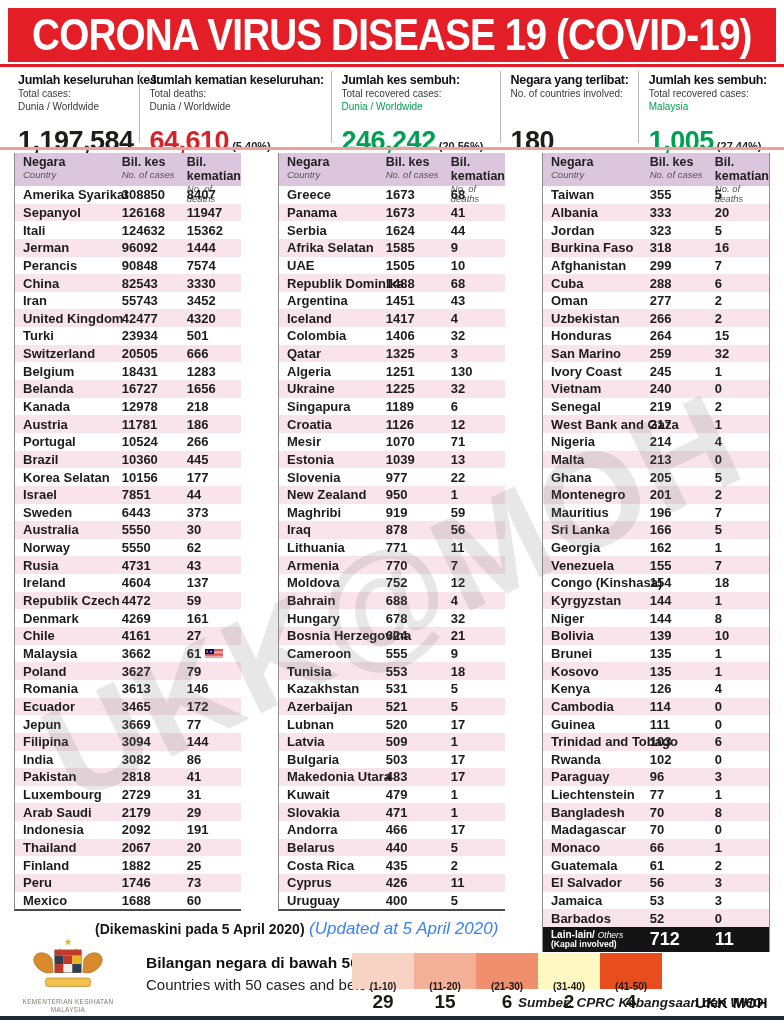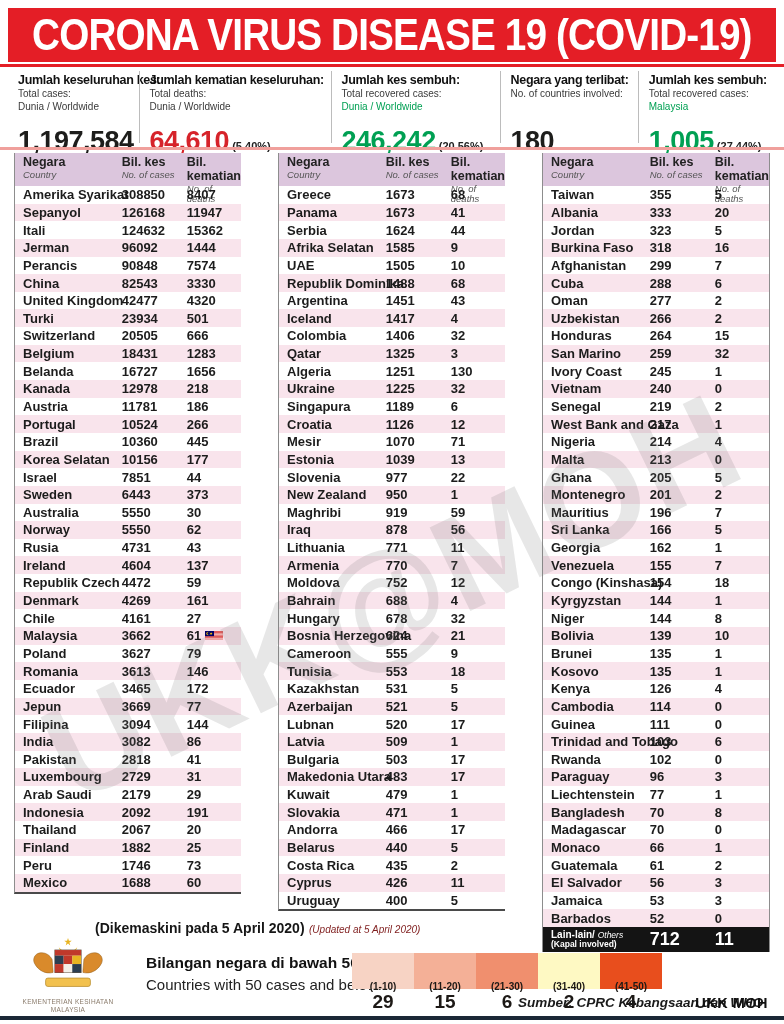--- a/index.html
+++ b/index.html
@@ -44,21 +44,21 @@
   .others-l1{font-size:10px;font-weight:bold;}
   .others-l1 em{font-style:italic;font-weight:normal;font-size:8.5px;}
   .others-l2{font-size:8.5px;font-weight:bold;}
   .others-cases{width:31%;font-size:18px;font-weight:bold;}
   .others-deaths{width:22%;font-size:18px;font-weight:bold;}
   .watermark{position:absolute;left:0;right:0;top:520px;text-align:center;pointer-events:none;
              transform:rotate(-26deg);font-size:135px;font-weight:bold;letter-spacing:2px;
              color:rgba(110,110,110,0.17);white-space:nowrap;z-index:9;}
   .updated{position:absolute;left:95px;top:919px;white-space:nowrap;}
   .upd-my{font-weight:bold;font-size:14px;color:#161616;}
-  .upd-en{font-style:italic;font-size:10px;color:#7f1d1d;margin-top:16px;}
+  .upd-en{font-style:italic;font-size:17px;color:#3b82f6;margin-top:16px;}
   .logo{position:absolute;left:18px;top:937px;width:100px;text-align:center;}
   .logo-caption{font-size:6.5px;color:#8a7b6b;letter-spacing:.3px;line-height:1.3;margin-top:1px;}
   .below50{position:absolute;left:146px;top:952px;line-height:1.4;}
   .below50-my{font-weight:bold;font-size:15.5px;color:#111;}
   .below50-en{font-size:15px;color:#222;}
   .scale{position:absolute;left:352px;top:953px;display:flex;}
   .scale-cell{width:62px;height:36px;box-sizing:border-box;text-align:center;padding-top:2px;color:#1d1916;}
   .scale-range{font-size:10px;font-weight:bold;margin-top:26px;}
   .scale-count{font-size:19px;font-weight:bold;line-height:1;}
   .source{position:absolute;left:518px;top:995px;font-style:italic;font-weight:bold;font-size:13.5px;color:#1a1a1a;}
@@ -146,20 +146,25 @@
         </div>
         <div class="trow">
           <div class="td-name">Perancis</div>
           <div class="td-cases">90848</div>
           <div class="td-deaths">7574</div>
         </div>
         <div class="trow">
           <div class="td-name">China</div>
           <div class="td-cases">82543</div>
           <div class="td-deaths">3330</div>
+        </div>
+        <div class="trow">
+          <div class="td-name">Iran</div>
+          <div class="td-cases">55743</div>
+          <div class="td-deaths">3452</div>
         </div>
         <div class="trow">
           <div class="td-name">United Kingdom</div>
           <div class="td-cases">42477</div>
           <div class="td-deaths">4320</div>
         </div>
         <div class="trow">
           <div class="td-name">Turki</div>
           <div class="td-cases">23934</div>
           <div class="td-deaths">501</div>

